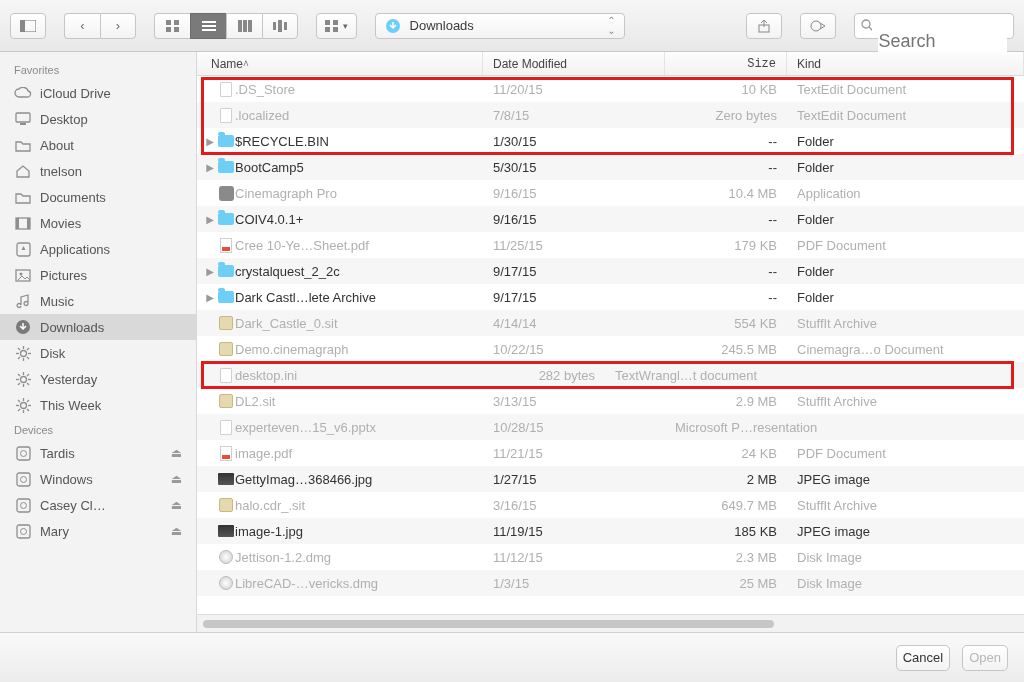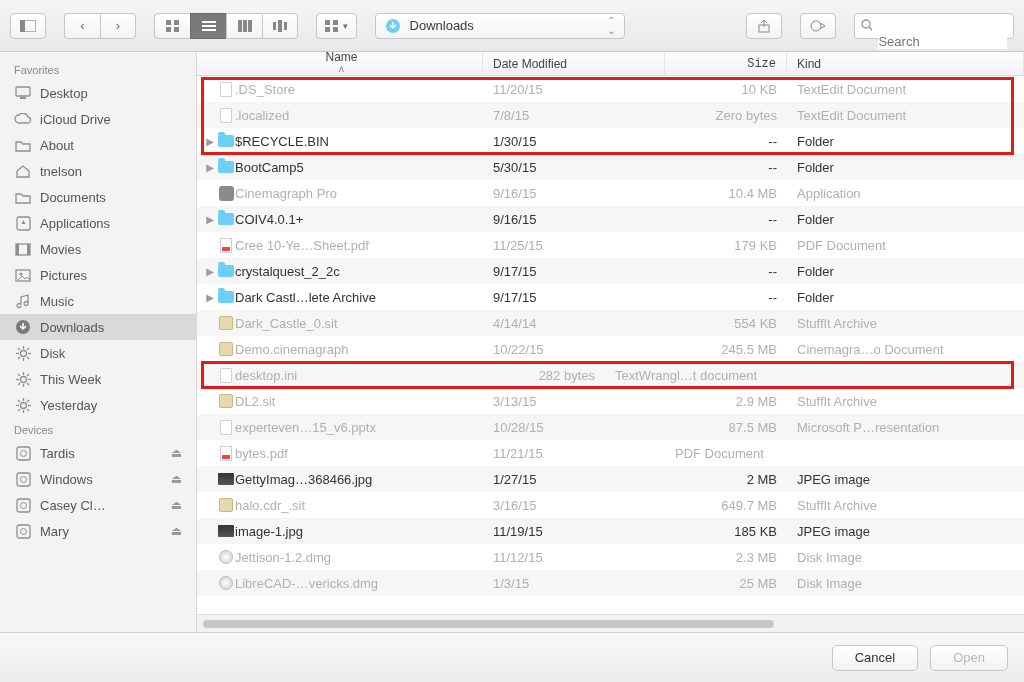--- a/index.html
+++ b/index.html
@@ -65,21 +65,21 @@
     background: #fff;
     border: 1px solid #c6c6c6;
     border-radius: 4px;
     display:flex;
     align-items:center;
     padding: 0 6px;
     gap:6px;
     color:#9a9a9a;
   }
   .search-box input {
-    border:none; outline:none; width:100%; font-size:13px; color:#ef4444;margin-top:32px;
+    border:none; outline:none; width:100%; font-size:18px; color:#ef4444;margin-top:32px;
   }
 
   
   .main { flex:1; display:flex; overflow:hidden; background:#fff; }
 
   
   .sidebar {
     width: 197px;
     background: #f4f3f3;
     border-right: 1px solid #d8d8d8;
@@ -117,21 +117,21 @@
   .cols-header {
     height: 24px;
     background: linear-gradient(#fdfdfd,#f2f2f2);
     border-bottom: 1px solid #d9d9d9;
     display:flex;
     align-items:center;
     font-size: 12px;
     color:#444;
   }
   .col { padding: 0 10px; border-right:1px solid #e4e4e4; display:flex; align-items:center; height:100%; }
-  .col.name { width: 286px; padding-left: 14px; justify-content:flex-end;flex-direction:column; }
+  .col.name { width: 286px; padding-left: 14px; justify-content:flex-start; }
   .col.date { width: 182px; }
   .col.size { width: 122px; justify-content:flex-end;font-family:Liberation Mono, monospace; }
   .col.kind { flex:1; }
   .filelist { flex:1; overflow:auto; position:relative; }
   .row {
     height: 26px;
     display:flex;
     align-items:center;
     font-size:13px;
     color:#333;
@@ -175,21 +175,21 @@
     background: linear-gradient(#f9f9f9,#ececec);
     border-top:1px solid #d0d0d0;
     display:flex;
     align-items:center;
     justify-content:flex-end;
     padding: 0 16px;
     gap: 12px;
   }
   .btn {
     height: 26px;
-    padding: 0 22px;
+    padding: 0 6px;
     background: linear-gradient(#ffffff,#f3f3f3);
     border:1px solid #c6c6c6;
     border-radius:5px;
     font-size:13px;
     color:#333;
     cursor:pointer;
   }
   .btn.disabled { color:#b7b7b7; cursor:default; }
 
   svg { display:block; }
@@ -286,37 +286,37 @@
     <input type="text" placeholder="Search" style="">
   </div>
 </div>
 
 <div class="main">
 
   <div class="sidebar" id="sidebar">
       <div class="side-section-label">Favorites</div>
       <div class="side-item">
         <span class="side-icon">
+          <svg width="18" height="12">
+            <path d="M5 10 a4 4 0 0 1 0 -8 a5 4 0 0 1 9 2 a3 3 0 0 1 -1 6 z" fill="none" stroke="#8f8f8f" stroke-width="1.3"></path>
+          </svg>
+        </span>
+        <span>iCloud Drive</span>
+      </div>
+      <div class="side-item">
+        <span class="side-icon">
           <svg width="16" height="14">
             <rect x="1" y="1" width="14" height="9" rx="1" fill="none" stroke="#8f8f8f" stroke-width="1.3"></rect>
             <rect x="5" y="11" width="6" height="2" fill="#8f8f8f"></rect>
           </svg>
         </span>
         <span>Desktop</span>
       </div>
       <div class="side-item">
         <span class="side-icon">
-          <svg width="18" height="12">
-            <path d="M5 10 a4 4 0 0 1 0 -8 a5 4 0 0 1 9 2 a3 3 0 0 1 -1 6 z" fill="none" stroke="#8f8f8f" stroke-width="1.3"></path>
-          </svg>
-        </span>
-        <span>iCloud Drive</span>
-      </div>
-      <div class="side-item">
-        <span class="side-icon">
           <svg width="16" height="13">
             <path d="M1 3 h5 l2 2 h7 v7 h-14 z" fill="none" stroke="#8f8f8f" stroke-width="1.3"></path>
           </svg>
         </span>
         <span>About</span>
       </div>
       <div class="side-item">
         <span class="side-icon">
           <svg width="16" height="14">
             <path d="M2 7 l6 -5 l6 5 v6 h-12 z" fill="none" stroke="#8f8f8f" stroke-width="1.3"></path>
@@ -324,39 +324,39 @@
         </span>
         <span>tnelson</span>
       </div>
       <div class="side-item">
         <span class="side-icon">
           <svg width="16" height="13">
             <path d="M1 3 h5 l2 2 h7 v7 h-14 z" fill="none" stroke="#8f8f8f" stroke-width="1.3"></path>
           </svg>
         </span>
         <span>Documents</span>
-      </div>
-      <div class="side-item">
-        <span class="side-icon">
-          <svg width="15" height="15">
-            <rect x="1" y="1" width="13" height="13" rx="2" fill="none" stroke="#8f8f8f" stroke-width="1.3"></rect>
-            <path d="M7.5 4 l2 4 h-4 z" fill="#8f8f8f"></path>
-          </svg>
-        </span>
-        <span>Applications</span>
       </div>
       <div class="side-item">
         <span class="side-icon">
           <svg width="16" height="13">
             <rect x="1" y="1" width="14" height="11" fill="none" stroke="#8f8f8f" stroke-width="1.3"></rect>
             <rect x="1" y="1" width="3" height="11" fill="#8f8f8f"></rect>
             <rect x="12" y="1" width="3" height="11" fill="#8f8f8f"></rect>
           </svg>
         </span>
         <span>Movies</span>
+      </div>
+      <div class="side-item">
+        <span class="side-icon">
+          <svg width="15" height="15">
+            <rect x="1" y="1" width="13" height="13" rx="2" fill="none" stroke="#8f8f8f" stroke-width="1.3"></rect>
+            <path d="M7.5 4 l2 4 h-4 z" fill="#8f8f8f"></path>
+          </svg>
+        </span>
+        <span>Applications</span>
       </div>
       <div class="side-item">
         <span class="side-icon">
           <svg width="16" height="13">
             <rect x="1" y="1" width="14" height="11" fill="none" stroke="#8f8f8f" stroke-width="1.3"></rect>
             <circle cx="6" cy="5" r="1.5" fill="#8f8f8f"></circle>
             <path d="M3 11 l4 -4 l3 3 l2 -2 l3 3" fill="none" stroke="#8f8f8f"></path>
           </svg>
         </span>
         <span>Pictures</span>
@@ -405,39 +405,39 @@
               <line x1="7.5" y1="12" x2="7.5" y2="15"></line>
               <line x1="0" y1="7.5" x2="3" y2="7.5"></line>
               <line x1="12" y1="7.5" x2="15" y2="7.5"></line>
               <line x1="2" y1="2" x2="4" y2="4"></line>
               <line x1="11" y1="11" x2="13" y2="13"></line>
               <line x1="13" y1="2" x2="11" y2="4"></line>
               <line x1="4" y1="11" x2="2" y2="13"></line>
             </g>
           </svg>
         </span>
-        <span>This Week</span>
+        <span>Yesterday</span>
       </div>
       <div class="side-item">
         <span class="side-icon">
           <svg width="15" height="15">
             <circle cx="7.5" cy="7.5" r="3" fill="none" stroke="#8f8f8f" stroke-width="1.3"></circle>
             <g stroke="#8f8f8f" stroke-width="1.3">
               <line x1="7.5" y1="0" x2="7.5" y2="3"></line>
               <line x1="7.5" y1="12" x2="7.5" y2="15"></line>
               <line x1="0" y1="7.5" x2="3" y2="7.5"></line>
               <line x1="12" y1="7.5" x2="15" y2="7.5"></line>
               <line x1="2" y1="2" x2="4" y2="4"></line>
               <line x1="11" y1="11" x2="13" y2="13"></line>
               <line x1="13" y1="2" x2="11" y2="4"></line>
               <line x1="4" y1="11" x2="2" y2="13"></line>
             </g>
           </svg>
         </span>
-        <span>Yesterday</span>
+        <span>This Week</span>
       </div>
       <div class="side-section-label">Devices</div>
       <div class="side-item">
         <span class="side-icon">
           <svg width="15" height="15">
             <rect x="1" y="1" width="13" height="13" rx="2" fill="none" stroke="#8f8f8f" stroke-width="1.3"></rect>
             <circle cx="7.5" cy="7.5" r="3" fill="none" stroke="#8f8f8f"></circle>
           </svg>
         </span>
         <span>Tardis</span>
@@ -652,32 +652,32 @@
         </div>
         <div class="row dim">
           <div class="c name">
             <span class="disclosure"></span>
             <span class="file-icon">
               <div class="ic-doc"></div>
             </span>
             <span>experteven…15_v6.pptx</span>
           </div>
           <div class="c date">10/28/15</div>
-          <div class="c size">87.5 MB</div>
           <div class="c kind">Microsoft P…resentation</div>
         </div>
         <div class="row dim">
           <div class="c name">
             <span class="disclosure"></span>
             <span class="file-icon">
               <div class="ic-pdf"></div>
             </span>
-            <span>bytes.pdf</span>
+            <span>image.pdf</span>
           </div>
           <div class="c date">11/21/15</div>
+          <div class="c size">24 KB</div>
           <div class="c kind">PDF Document</div>
         </div>
         <div class="row">
           <div class="c name">
             <span class="disclosure"></span>
             <span class="file-icon">
               <div class="ic-img"></div>
             </span>
             <span>GettyImag…368466.jpg</span>
           </div>

